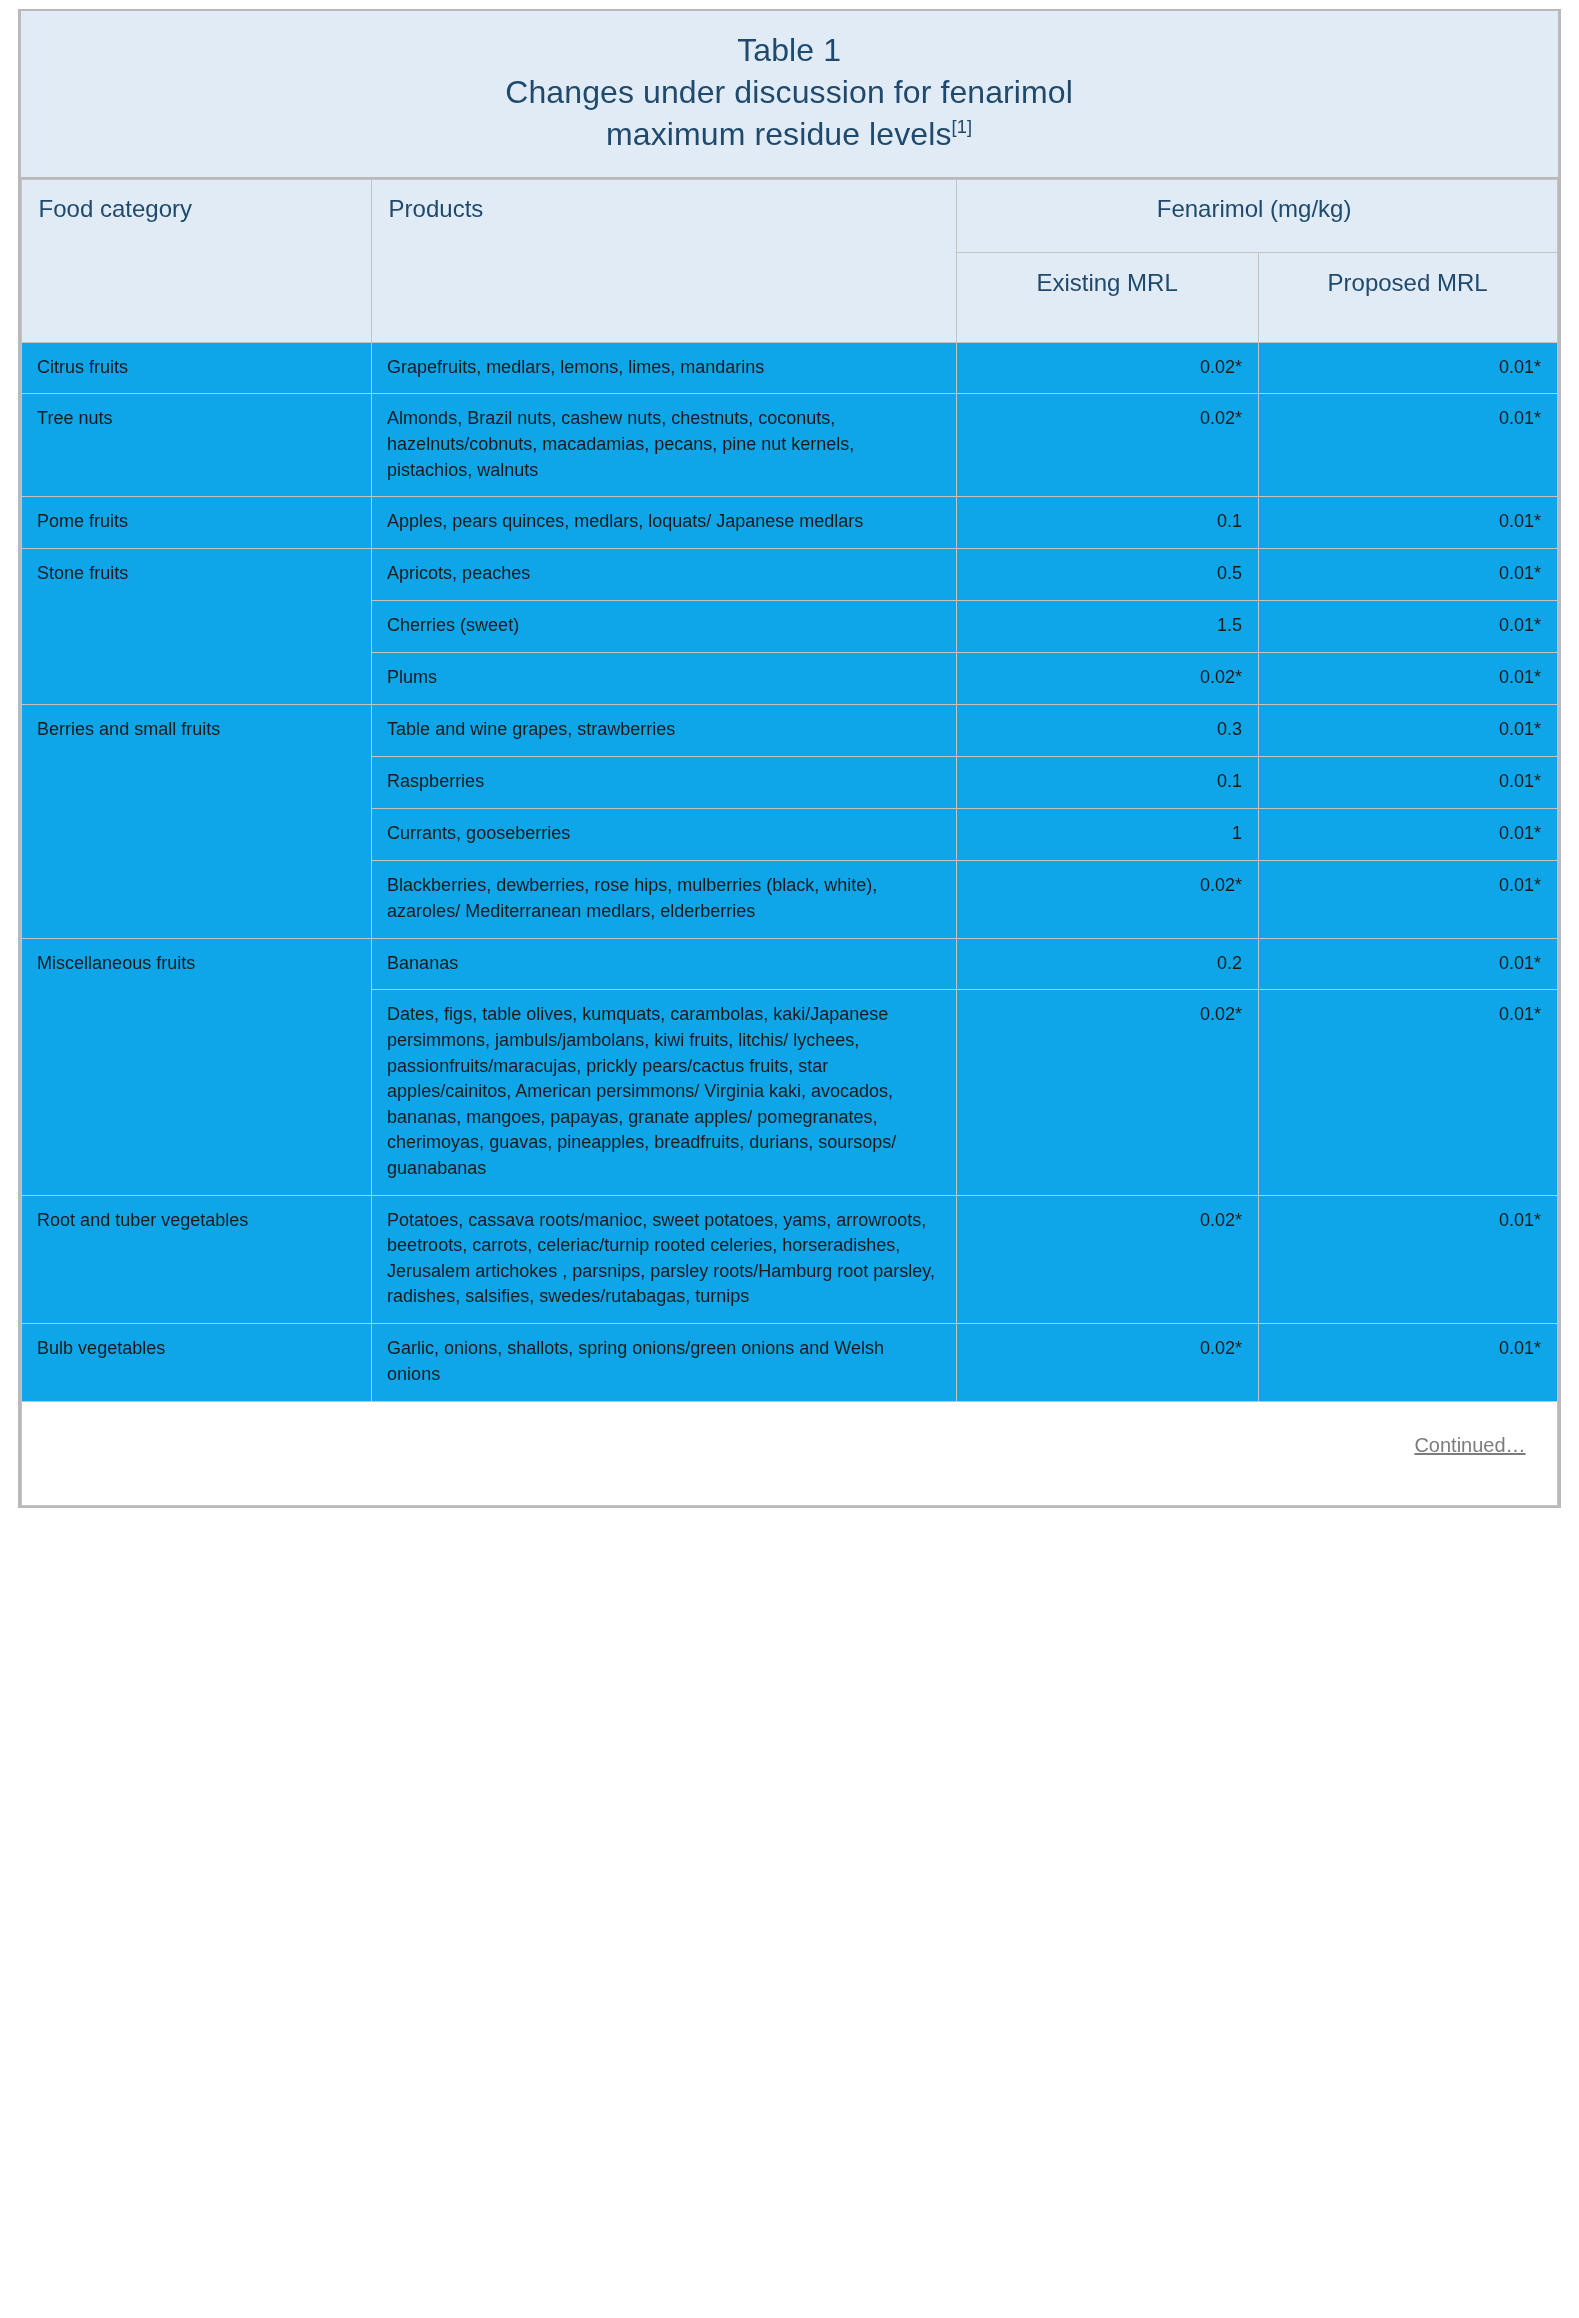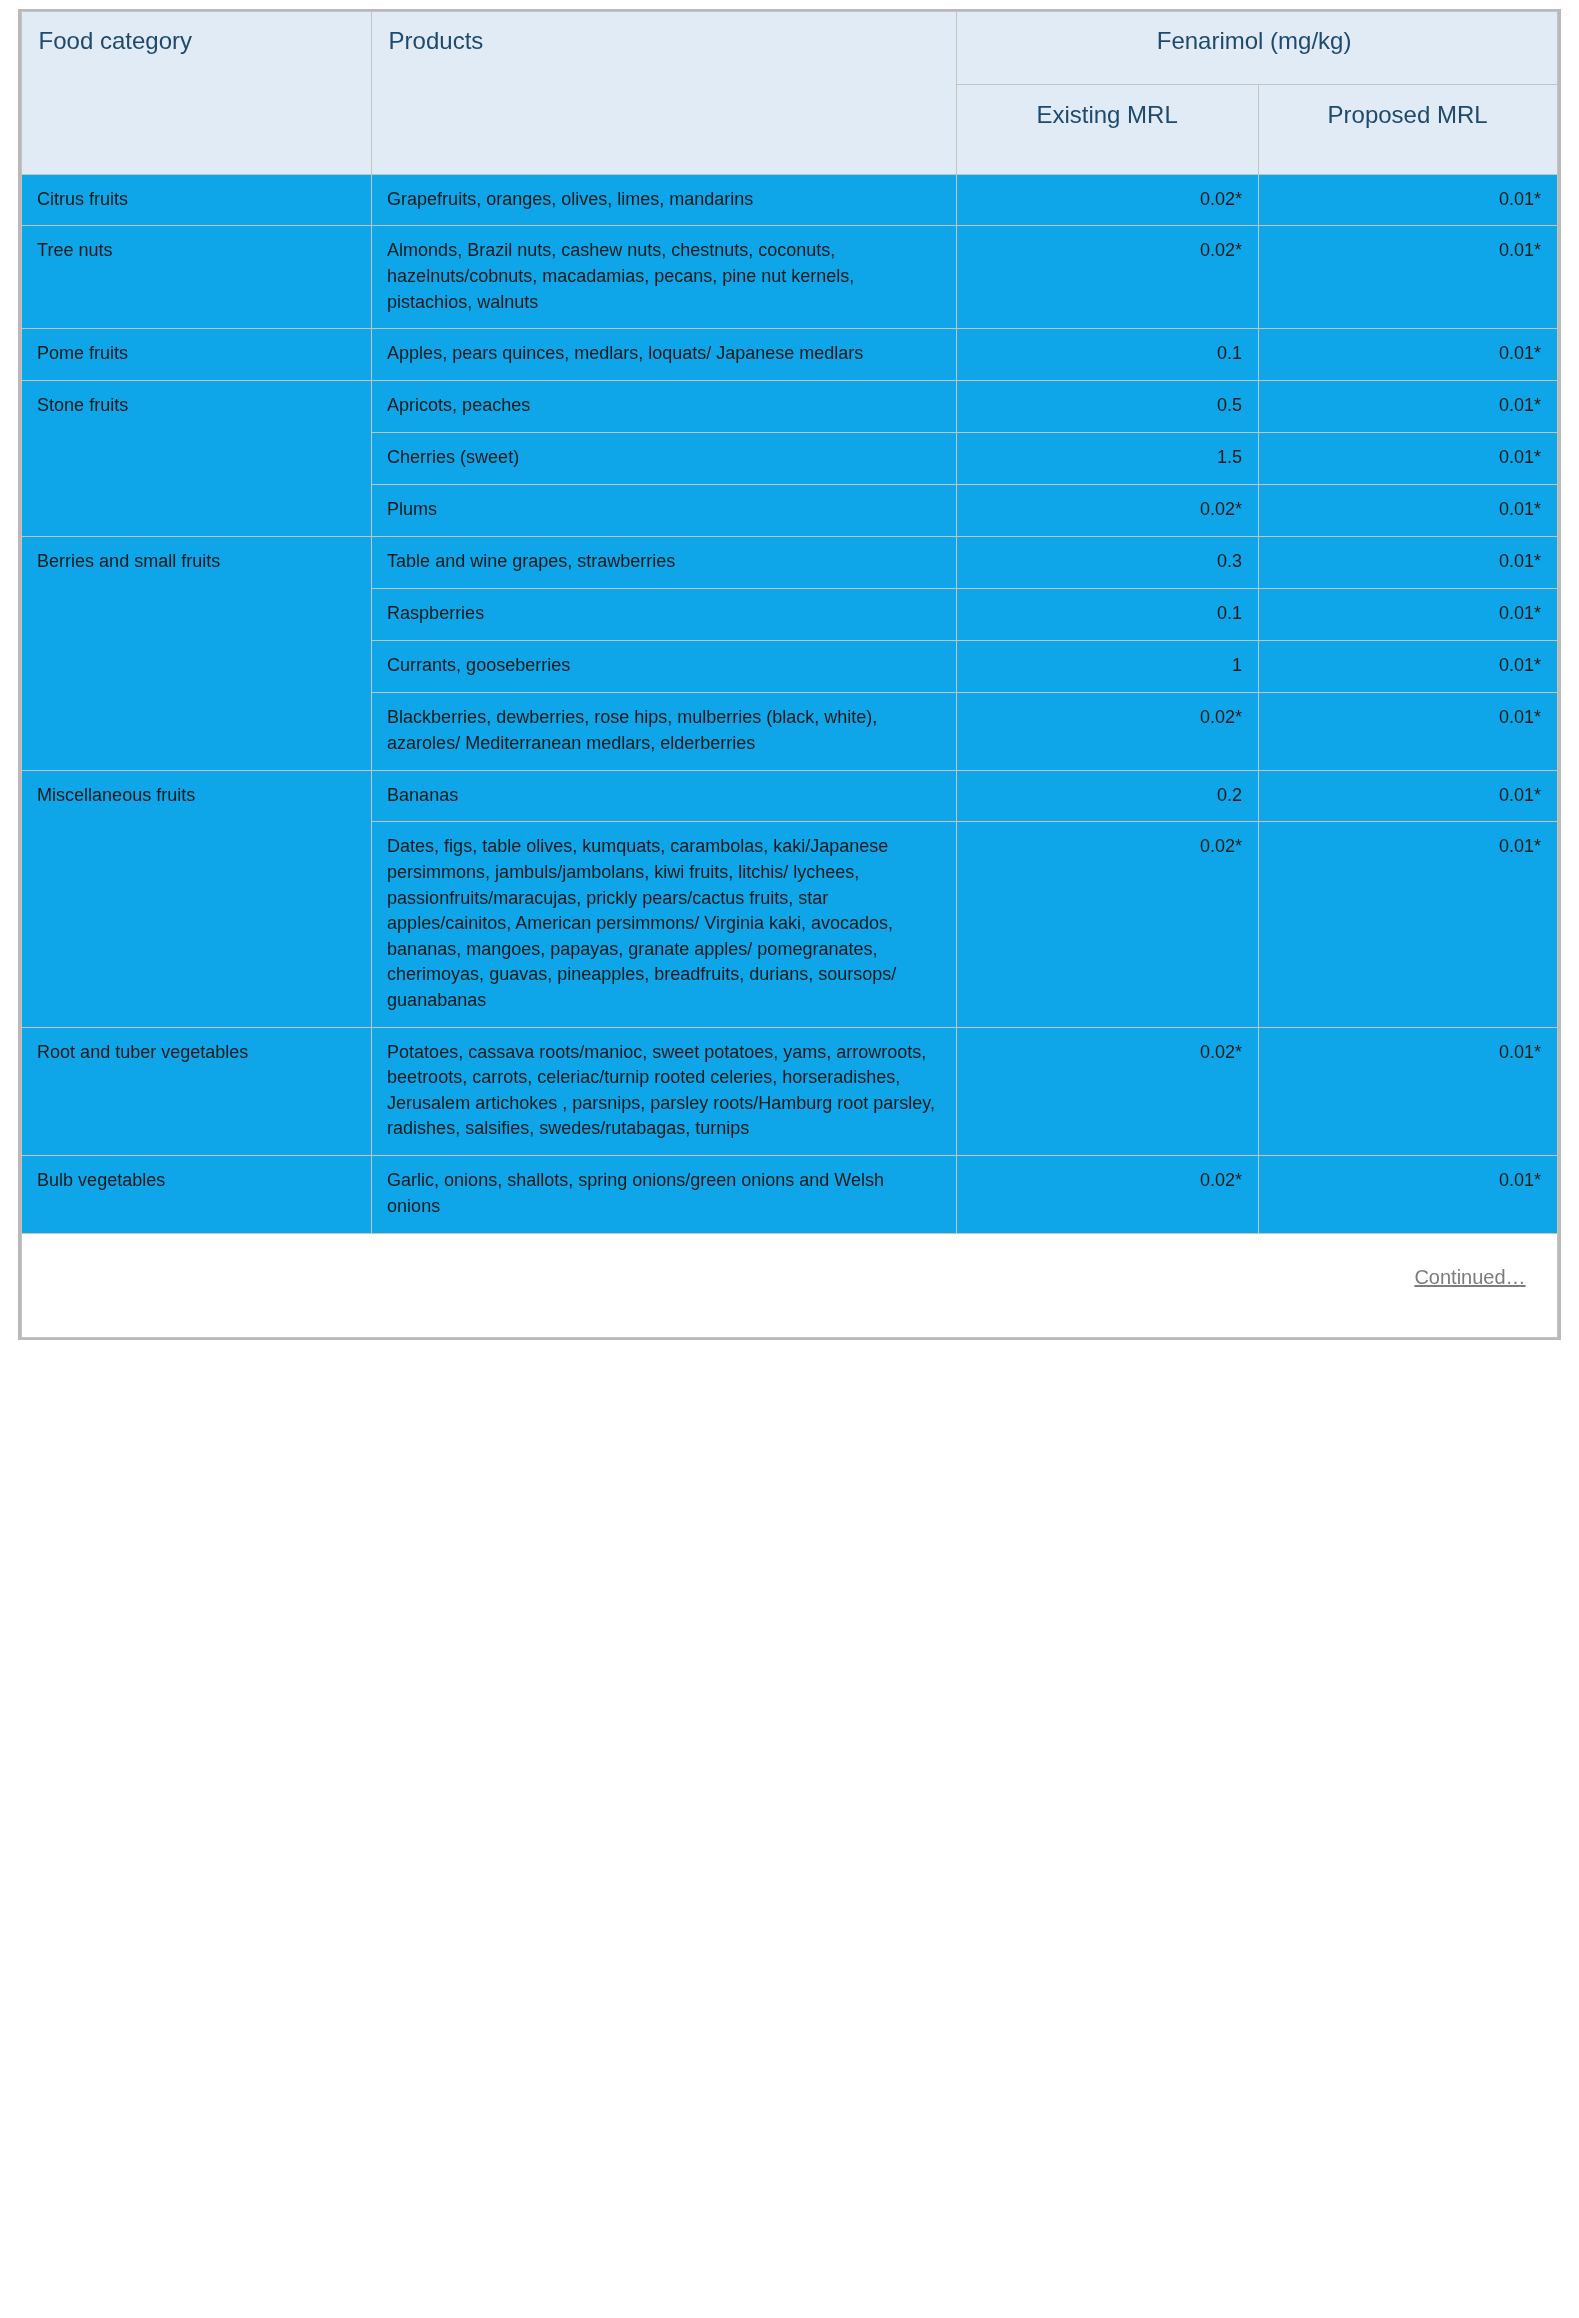--- a/index.html
+++ b/index.html
@@ -107,20 +107,25 @@
     border-top-width: 2.8px;
     text-decoration: underline;
   }
 </style>
 </head>
 <body>
 
 <div class="sheet">
   <div class="table-frame">
 
+    <div class="title-block">
+      <div class="title-line">Table 1</div>
+      <div class="title-line">Changes under discussion for fenarimol</div>
+      <div class="title-line"><span>maximum residue levels</span><span class="title-sup">[1]</span></div>
+    </div>
 
     <table class="mrl">
       <colgroup>
         <col class="c-cat">
           <col class="c-prod">
           <col class="c-exist">
           <col class="c-prop">
       </colgroup>
       <thead>
         <tr>
@@ -129,21 +134,21 @@
           <th class="h-fen center" colspan="2">Fenarimol (mg/kg)</th>
         </tr>
         <tr>
           <th class="h-sub">Existing MRL</th>
           <th class="h-sub">Proposed MRL</th>
         </tr>
       </thead>
       <tbody id="tbody">
           <tr>
             <td class="cat">Citrus fruits</td>
-            <td class="prod">Grapefruits, oranges, olives, limes, mandarins</td>
+            <td class="prod">Grapefruits, medlars, lemons, limes, mandarins</td>
             <td class="val">0.02*</td>
             <td class="val">0.01*</td>
           </tr>
           <tr>
             <td class="cat">Tree nuts</td>
             <td class="prod">Almonds, Brazil nuts, cashew nuts, chestnuts, coconuts, hazelnuts/cobnuts, macadamias, pecans, pine nut kernels, pistachios, walnuts</td>
             <td class="val">0.02*</td>
             <td class="val">0.01*</td>
           </tr>
           <tr>

